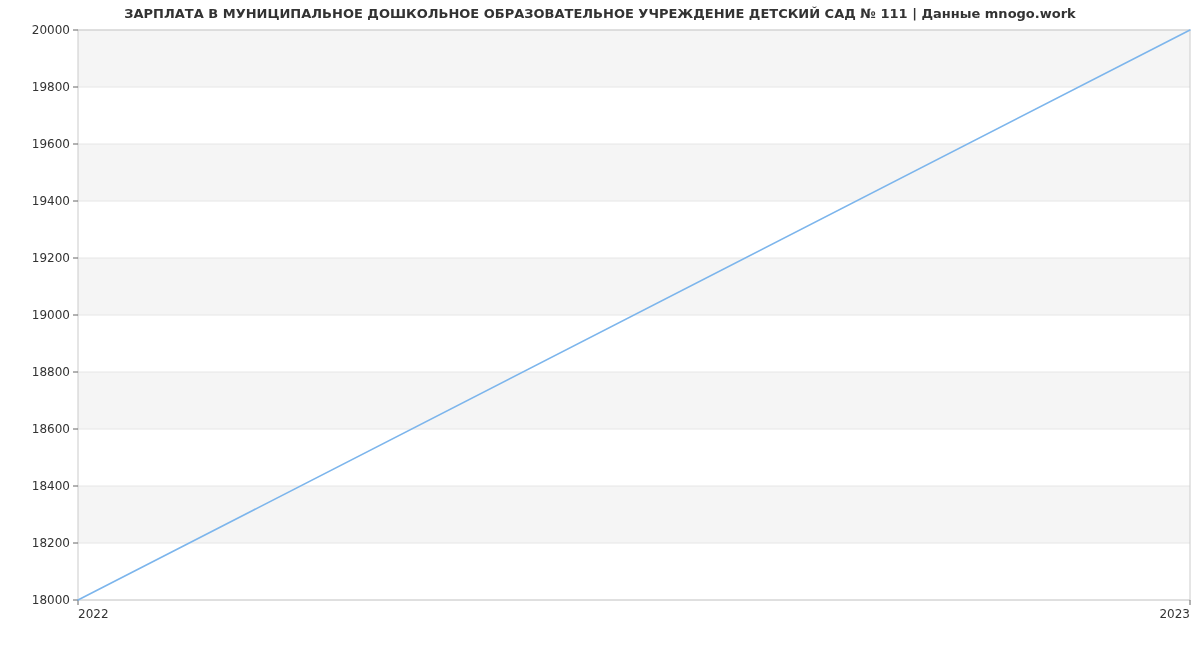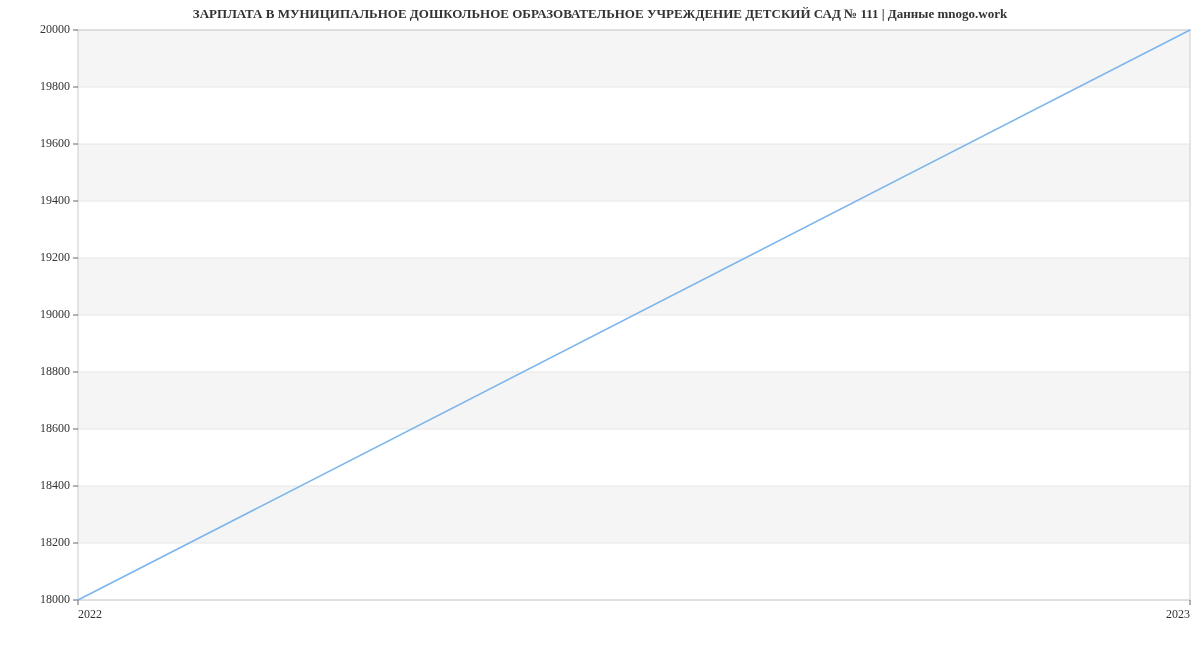--- a/index.html
+++ b/index.html
@@ -9,21 +9,20 @@
     height: 650px;
     background: #ffffff;
     font-family: "DejaVu Sans", "Liberation Sans", Verdana, Arial, sans-serif;
     font-size: 12px;
     color: #333333;
   }
   .chart-wrap {
     position: relative;
     width: 1160px;
     height: 650px;
-    font-family: Liberation Serif, serif;
   }
   .title {
     position: absolute;
     top: 6px;
     left: 0;
     width: 1200px;
     text-align: center;
     font-size: 13px;
     font-weight: 600;
     color: #333333;

